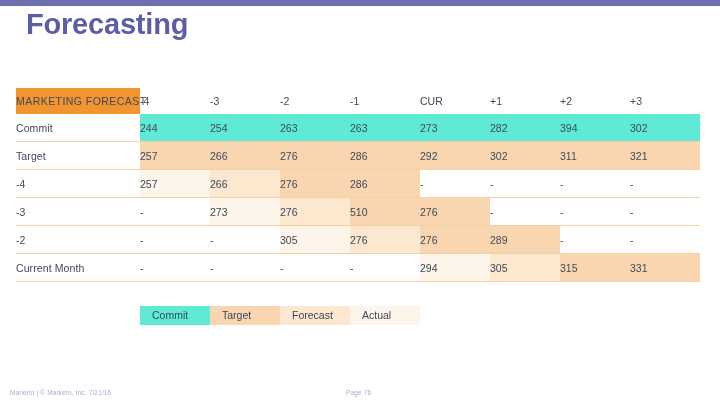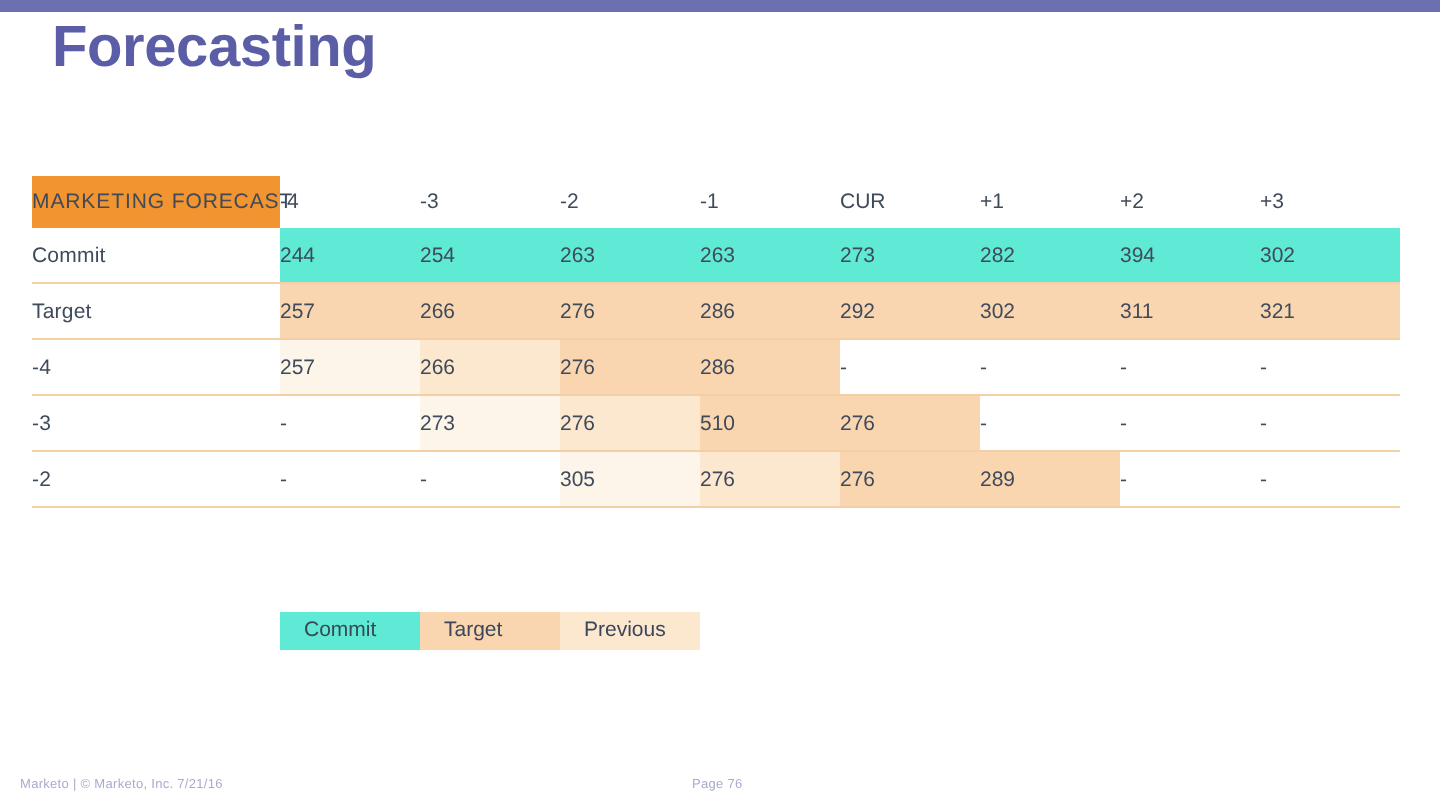--- a/index.html
+++ b/index.html
@@ -226,26 +226,38 @@
             <td class="lbl">-2</td>
             <td class="num sh-none">-</td>
             <td class="num sh-none">-</td>
             <td class="num sh-actual">305</td>
             <td class="num sh-forecast">276</td>
             <td class="num sh-target">276</td>
             <td class="num sh-target">289</td>
             <td class="num sh-none">-</td>
             <td class="num sh-none">-</td>
           </tr>
+          <tr>
+            <td class="lbl">Current Month</td>
+            <td class="num sh-none">-</td>
+            <td class="num sh-none">-</td>
+            <td class="num sh-none">-</td>
+            <td class="num sh-none">-</td>
+            <td class="num sh-actual">294</td>
+            <td class="num sh-forecast">305</td>
+            <td class="num sh-target">315</td>
+            <td class="num sh-target">331</td>
+          </tr>
         </tbody>
     </table>
   </div>
 
   <div id="legend">
       <div class="leg-cell sh-commit">Commit</div>
       <div class="leg-cell sh-target">Target</div>
-      <div class="leg-cell sh-forecast">Previous</div>
+      <div class="leg-cell sh-forecast">Forecast</div>
+      <div class="leg-cell sh-actual">Actual</div>
     </div>
 
   <div id="footer-left">Marketo |  © Marketo, Inc.  7/21/16</div>
   <div id="footer-page">Page 76</div>
 
 </div>
 
 </body></html>

